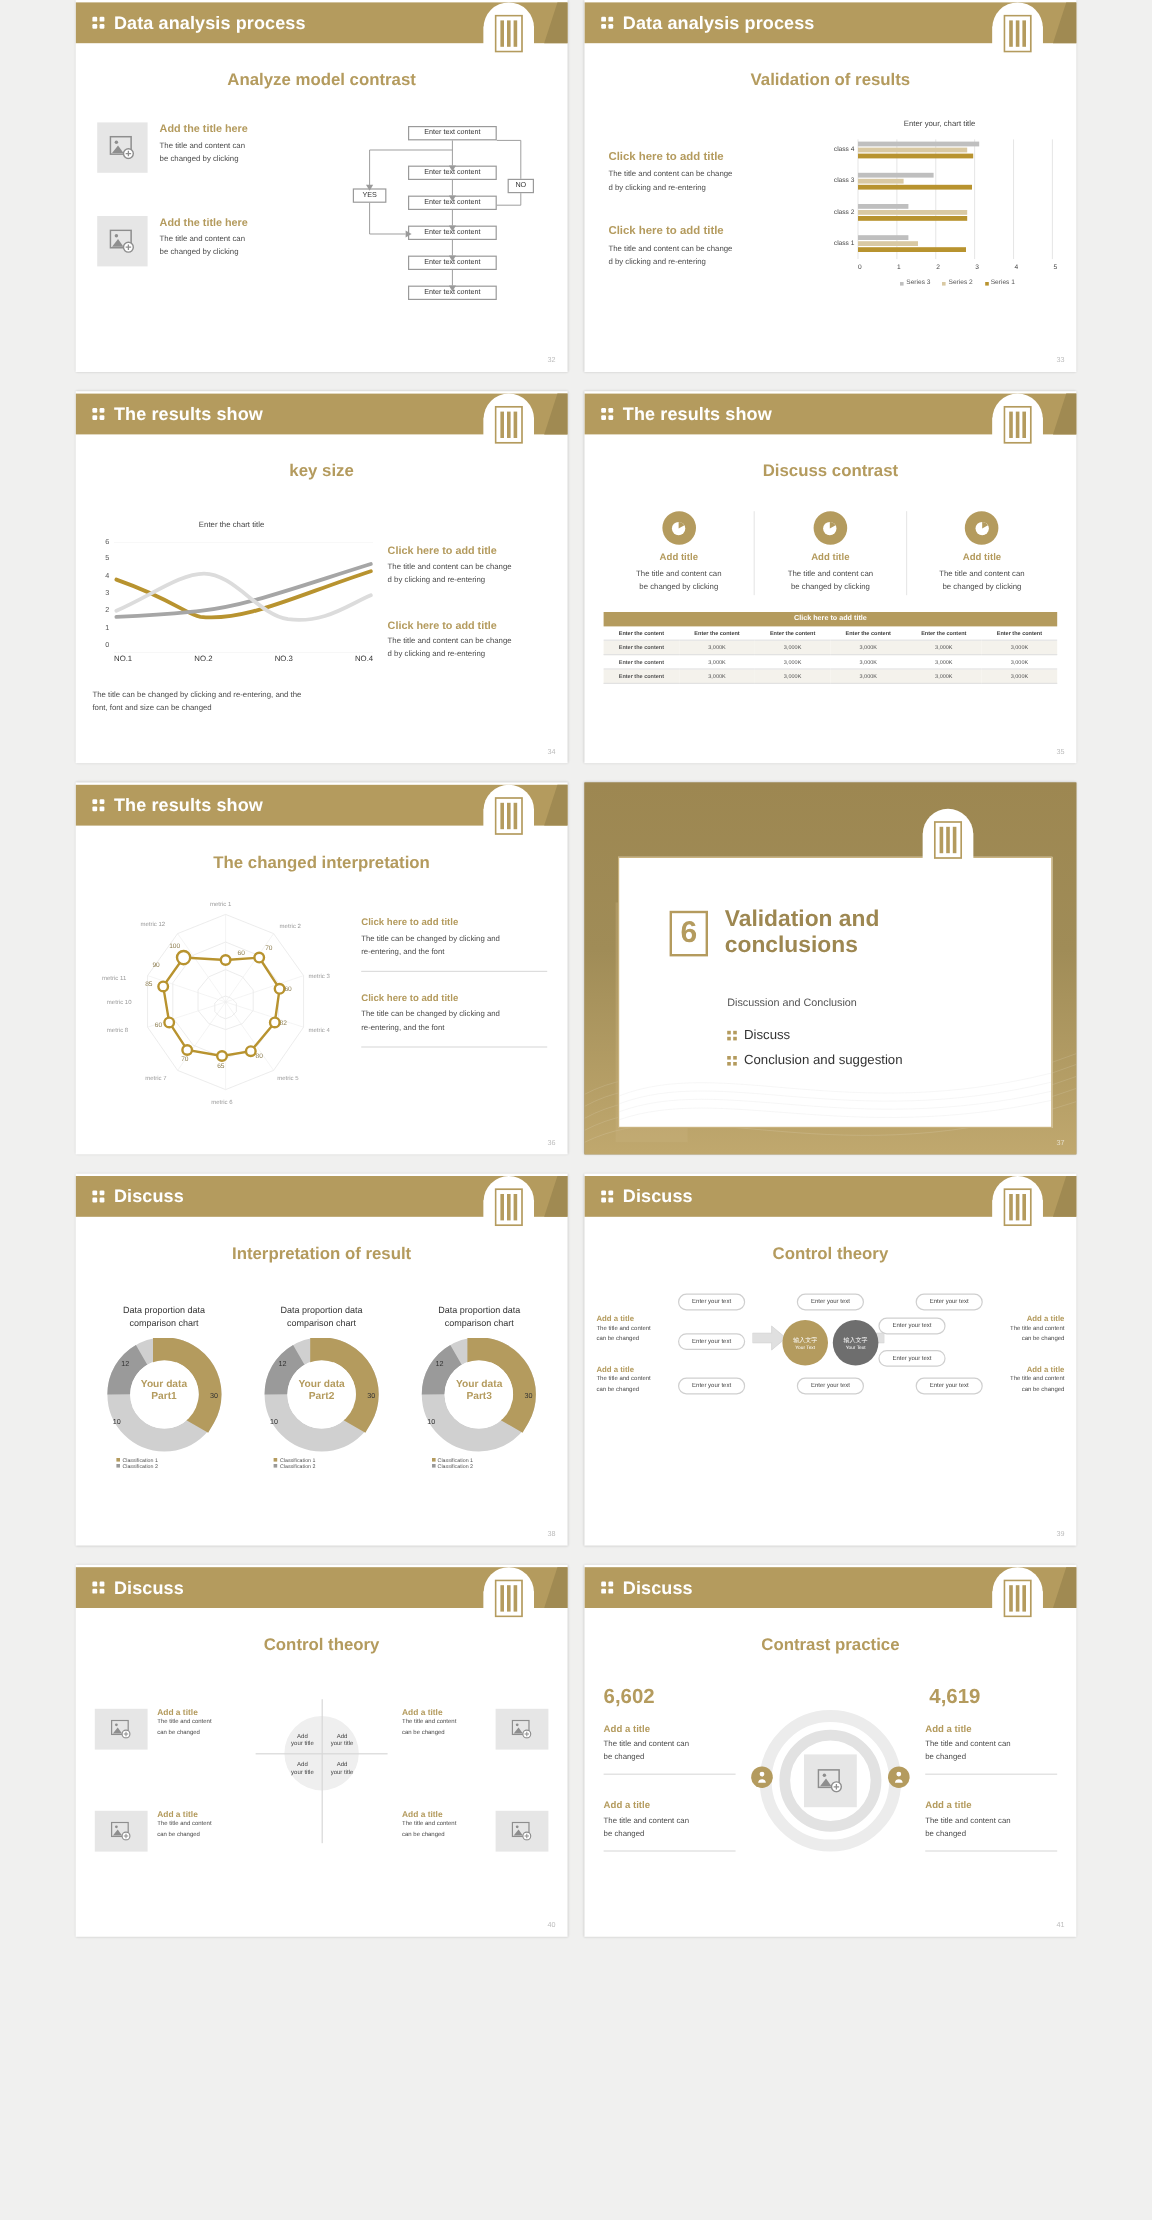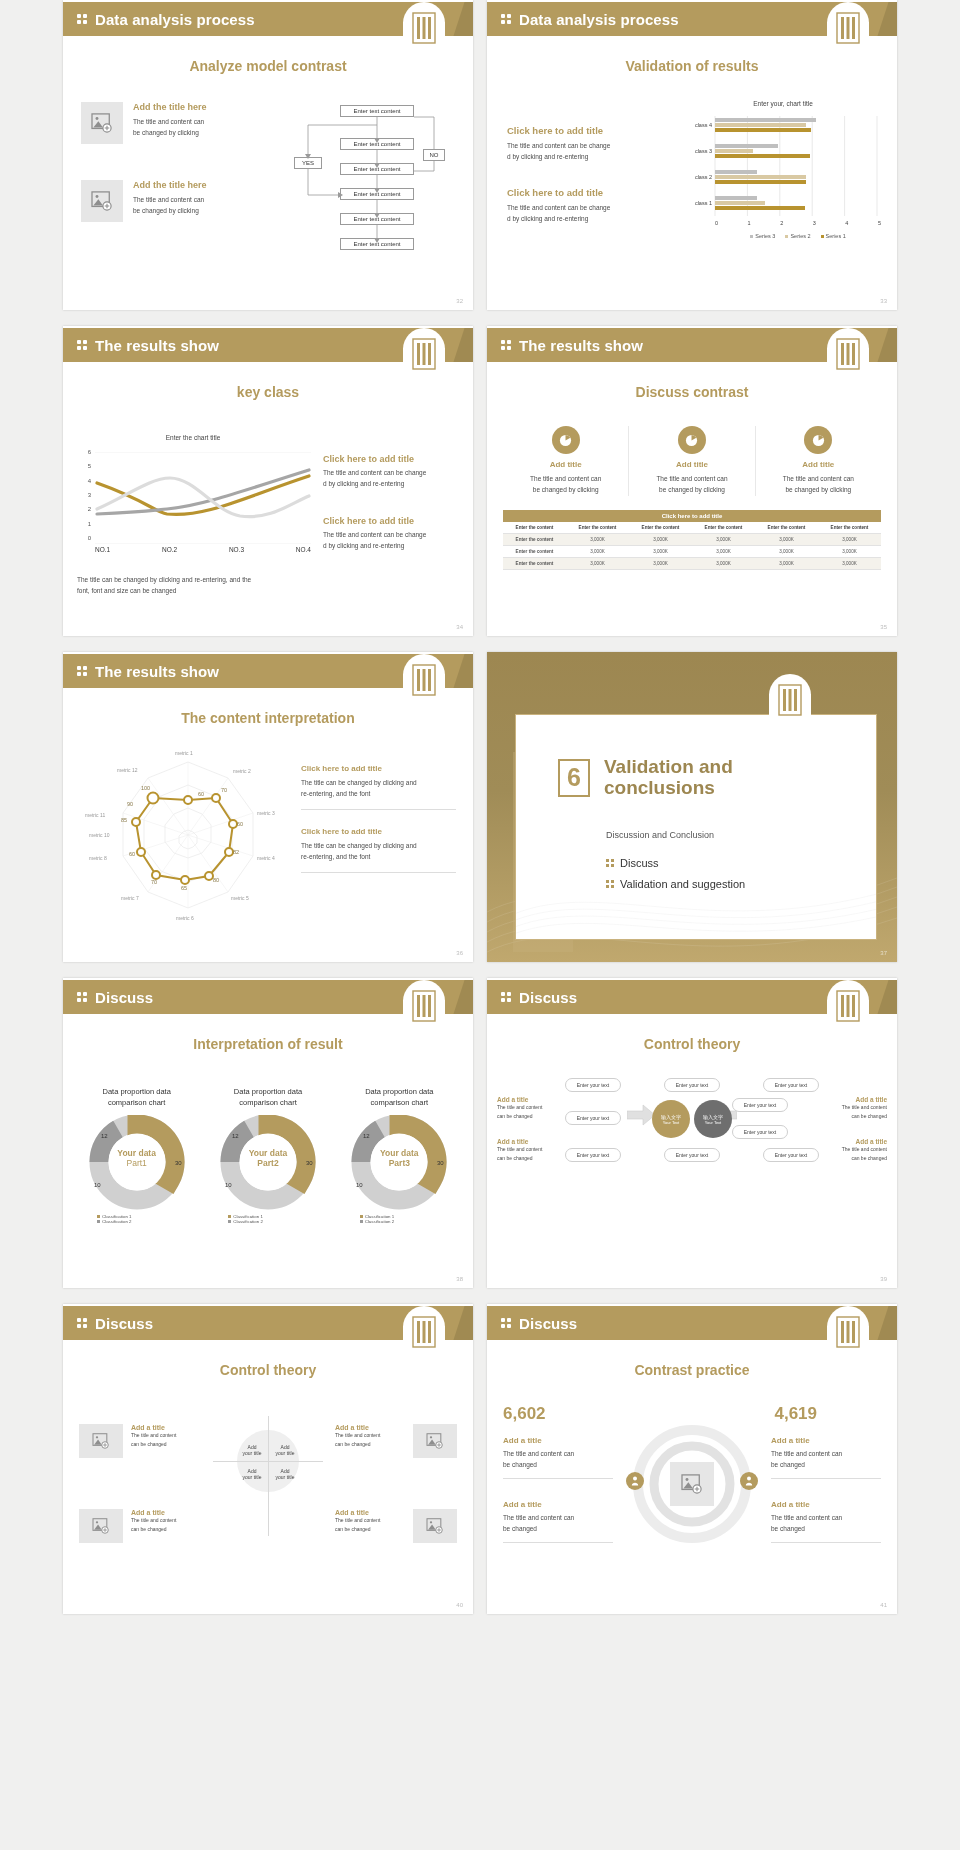--- a/index.html
+++ b/index.html
@@ -316,21 +316,21 @@
     <div class="pillar">
       <div class="cap"></div>
         <div class="body"></div>
       <svg width="24" height="32" viewBox="0 0 24 32">
           <rect x="1" y="1" width="22" height="30" fill="none" stroke="#b49b5e" stroke-width="1.4"></rect>
           <rect x="5" y="5" width="3" height="22" fill="#b49b5e"></rect>
           <rect x="10.5" y="5" width="3" height="22" fill="#b49b5e"></rect>
           <rect x="16" y="5" width="3" height="22" fill="#b49b5e"></rect>
         </svg>
     </div>
-    <div class="sub">key class</div>
+    <div class="sub">key size</div>
 
     <div style="position:absolute;left:10px;top:108px;width:240px;height:120px;">
       <div style="text-align:center;font-size:6.5px;color:#444;">Enter the chart title</div>
       <div style="position:absolute;left:4px;top:15px;width:14px;height:92px;display:flex;flex-direction:column;justify-content:space-between;align-items:flex-end;font-size:6px;color:#555;">
         <span>6</span>
         <span>5</span>
         <span>4</span>
         <span>3</span>
         <span>2</span>
         <span>1</span>
@@ -482,21 +482,21 @@
     <div class="pillar">
       <div class="cap"></div>
         <div class="body"></div>
       <svg width="24" height="32" viewBox="0 0 24 32">
           <rect x="1" y="1" width="22" height="30" fill="none" stroke="#b49b5e" stroke-width="1.4"></rect>
           <rect x="5" y="5" width="3" height="22" fill="#b49b5e"></rect>
           <rect x="10.5" y="5" width="3" height="22" fill="#b49b5e"></rect>
           <rect x="16" y="5" width="3" height="22" fill="#b49b5e"></rect>
         </svg>
     </div>
-    <div class="sub">The content interpretation</div>
+    <div class="sub">The changed interpretation</div>
 
     <div style="position:absolute;left:18px;top:88px;width:215px;height:190px;">
       <svg width="215" height="190" viewBox="0 0 215 190">
         <g stroke="#e4e4e4" stroke-width="0.6" fill="none">
           <polygon points="107,22 147,38 172,73 172,116 147,152 107,168 67,152 42,116 42,73 67,38"></polygon>
           <polygon points="107,45 134,56 151,79 151,108 134,131 107,142 80,131 63,108 63,79 80,56"></polygon>
           <polygon points="107,68 121,74 130,85 130,102 121,113 107,118 93,113 84,102 84,85 93,74"></polygon>
           <polygon points="107,90 112,92 116,96 116,103 112,107 107,109 102,107 98,103 98,96 102,92"></polygon>
         </g>
         <g stroke="#ededed" stroke-width="0.5">
@@ -626,21 +626,21 @@
           </span>
           <span style="color:#333;font-size:11px;">Discuss</span>
         </div>
         <div style="display:flex;align-items:center;gap:6px;">
           <span style="display:grid;grid-template-columns:3px 3px;grid-template-rows:3px 3px;gap:2px;">
             <i style="background:#b49b5e;width:3px;height:3px;display:block"></i>
               <i style="background:#b49b5e;width:3px;height:3px;display:block"></i>
               <i style="background:#b49b5e;width:3px;height:3px;display:block"></i>
               <i style="background:#b49b5e;width:3px;height:3px;display:block"></i>
           </span>
-          <span style="color:#333;font-size:11px;">Validation and suggestion</span>
+          <span style="color:#333;font-size:11px;">Conclusion and suggestion</span>
         </div>
       </div>
       <svg style="position:absolute;left:0;bottom:0;width:100%;height:80px;opacity:.5" viewBox="0 0 380 80">
         <g stroke="#d9d9d9" stroke-width="0.4" fill="none">
           <path d="M0 55 C90 20 200 80 380 35"></path>
             <path d="M0 62 C90 28 200 86 380 43"></path>
           <path d="M0 69 C90 36 200 92 380 51"></path>
             <path d="M0 76 C90 45 200 98 380 59"></path>
         </g>
       </svg>
@@ -684,21 +684,21 @@
               <path d="M0 -38 A38 38 0 0 1 33 19 L0 0 Z" fill="none" stroke="#b49b5e" stroke-width="19" transform="rotate(0)"></path>
               <path d="M -38 0 A38 38 0 0 1 -19 -33" fill="none" stroke="#9a9a9a" stroke-width="19"></path>
               <circle r="28.5" fill="#fff"></circle>
             </g>
             <text x="23" y="23" font-size="6" fill="#333" font-family="Liberation Sans, sans-serif">12</text>
             <text x="97" y="50" font-size="6" fill="#333" font-family="Liberation Sans, sans-serif">30</text>
             <text x="16" y="72" font-size="6" fill="#333" font-family="Liberation Sans, sans-serif">10</text>
           </svg>
           <div style="position:absolute;left:0;top:33px;width:118px;text-align:center;">
             <div style="color:#b49b5e;font-size:8.5px;font-weight:bold;">Your data</div>
-            <div style="color:#b49b5e;font-size:8.5px;font-weight:normal;">Part1</div>
+            <div style="color:#b49b5e;font-size:8.5px;font-weight:bold;">Part1</div>
           </div>
         </div>
         <div style="margin-top:4px;padding-left:22px;">
           <div class="lg">
               <i style="background:#b49b5e"></i>
               <span>Classification 1</span>
             </div>
           <div class="lg">
               <i style="background:#9a9a9a"></i>
               <span>Classification 2</span>

